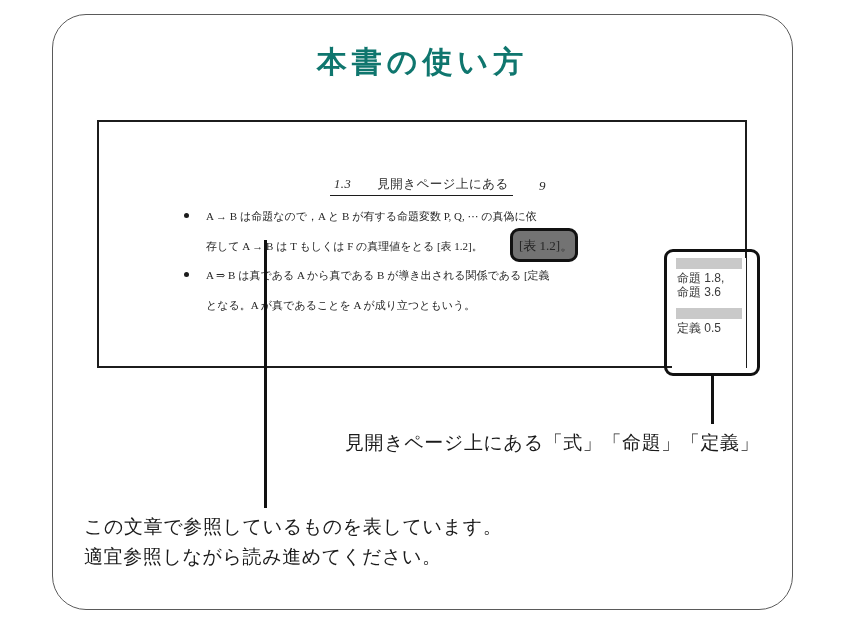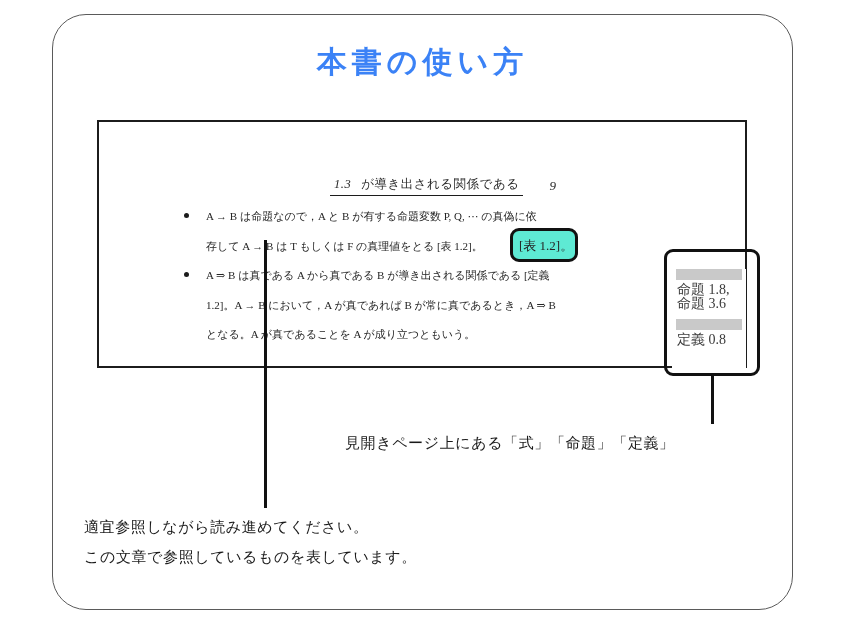--- a/index.html
+++ b/index.html
@@ -34,21 +34,21 @@
   #page-title {
     position: absolute;
     left: 0;
     top: 42px;
     width: 845px;
     text-align: center;
     font-family: "DejaVu Sans", "Liberation Sans", sans-serif;
     font-size: 30px;
     font-weight: 700;
     letter-spacing: 5px;
-    color: #3b82f6;
+    color: #0f766e;
   }
 
   
   #book-page {
     position: absolute;
     left: 97px;
     top: 120px;
     width: 650px;
     height: 248px;
     border: 2.4px solid #1c1c1c;
@@ -67,21 +67,21 @@
     gap: 12px;
     font-size: 12.5px;
     color: #2a2a2a;
   }
   #running-head .rh-title {
     border-bottom: 1.3px solid #1c1c1c;
     padding: 0 4px 2px 4px;
     white-space: nowrap;
     letter-spacing: 0.5px;
   }
-  #running-head .rh-sec { margin-right: 10px; font-style: italic; }
+  #running-head .rh-sec { margin-right: 26px; font-style: italic; }
   #running-head .rh-page {
     font-style: italic;
     font-size: 13px;
     padding-bottom: 2px;
     padding-left: 14px;
   }
 
   
   #page-body {
     position: absolute;
@@ -108,25 +108,24 @@
   .txt-line { white-space: nowrap; }
 
   
   #margin-note {
     position: absolute;
     left: 672px;
     top: 258px;
     width: 74px;
     height: 110px;
     background: #ffffff;
-    font-family: Liberation Serif, serif;
-    font-size: 14px;
+    font-family: Liberation Sans, sans-serif;
+    font-size: 12px;
     line-height: 13.5px;
     color: #3a3a3a;
-    margin-top: 11px;
   }
   .note-bar {
     height: 11px;
     background: #c9c9c9;
     margin: 0 4px 3px 4px;
   }
   .note-label { padding: 0 5px; margin-bottom: 9px; }
 
   
   .highlight-box {
@@ -134,21 +133,21 @@
     border: 3px solid #111111;
     border-radius: 9px;
     box-sizing: border-box;
     background: transparent;
   }
   #highlight-table {
     left: 510px;
     top: 228px;
     width: 68px;
     height: 34px;
-    background: #5eead4;
+    background: #737373;
   }
   #highlight-table .hl-text {
     position: absolute;
     left: 6px;
     top: 6px;
     font-size: 13px;
     color: #262626;
     white-space: nowrap;
   }
   #highlight-margin {
@@ -173,84 +172,83 @@
     left: 711px;
     top: 376px;
     width: 3px;
     height: 48px;
   }
 
   
   .annotation {
     position: absolute;
     font-family: Liberation Sans, sans-serif;
-    font-size: 15px;
+    font-size: 19px;
     line-height: 30px;
     color: #1a1a1a;
     letter-spacing: 0.6px;
     white-space: nowrap;
   }
   #annotation-right { left: 345px; top: 428px; text-align: left; }
   #annotation-left  { left: 84px;  top: 512px; text-align: left; }
 </style>
 </head>
 <body>
 
 <div id="outer-frame"></div>
 
 <div id="page-title">本書の使い方</div>
 
 <div id="book-page"></div>
 
 <div id="running-head">
   <div class="rh-title">
-    <span class="rh-sec">1.3</span><span>が導き出される関係である</span>
+    <span class="rh-sec">1.3</span><span>見開きページ上にある</span>
   </div>
   <div class="rh-page">9</div>
 </div>
 
 <div id="page-body">
 
   <div class="bullet-item">
     <span class="bullet-dot"></span>
     <div class="txt-line">A → B は命題なので，A と B が有する命題変数 P, Q, ⋯ の真偽に依</div>
     <div class="txt-line">存して A → B は T もしくは F の真理値をとる [表 1.2]。</div>
   </div>
 
   <div class="bullet-item">
     <span class="bullet-dot"></span>
     <div class="txt-line">A ⇒ B は真である A から真である B が導き出される関係である [定義</div>
-    <div class="txt-line">1.2]。A → B において，A が真であれば B が常に真であるとき，A ⇒ B</div>
     <div class="txt-line">となる。A が真であることを A が成り立つともいう。</div>
   </div>
 
 
 </div>
 
 <div id="margin-note">
   <div class="note-bar"></div>
   <div class="note-label">
     <div>命題 1.8,</div>
     <div>命題 3.6</div>
   </div>
   <div class="note-bar"></div>
   <div class="note-label">
-    <div>定義 0.8</div>
+    <div>定義 0.5</div>
   </div>
 </div>
 
 <div class="highlight-box" id="highlight-table">
   <span class="hl-text">[表 1.2]。</span>
 </div>
 
 <div class="highlight-box" id="highlight-margin"></div>
 
 <div class="leader" id="leader-left-vert"></div>
 <div class="leader" id="leader-right-vert"></div>
 
 <div class="annotation" id="annotation-right">
   <div>見開きページ上にある「式」「命題」「定義」</div>
 </div>
 
 <div class="annotation" id="annotation-left">
+  <div>この文章で参照しているものを表しています。</div>
   <div>適宜参照しながら読み進めてください。</div>
-  <div>この文章で参照しているものを表しています。</div>
 </div>
 
 </body></html>

